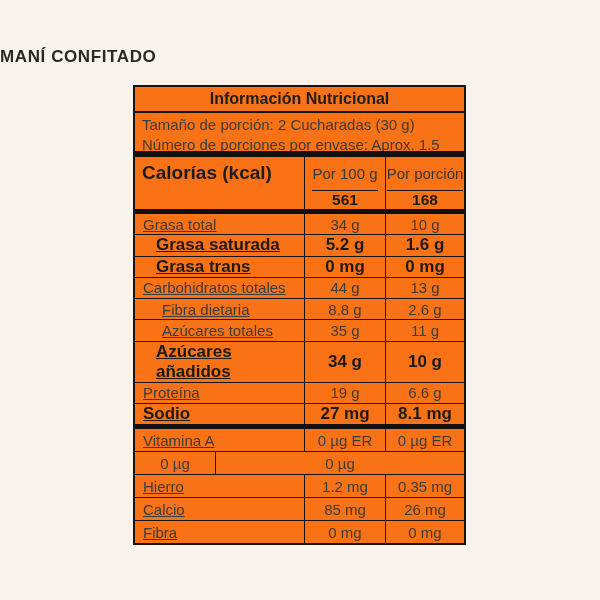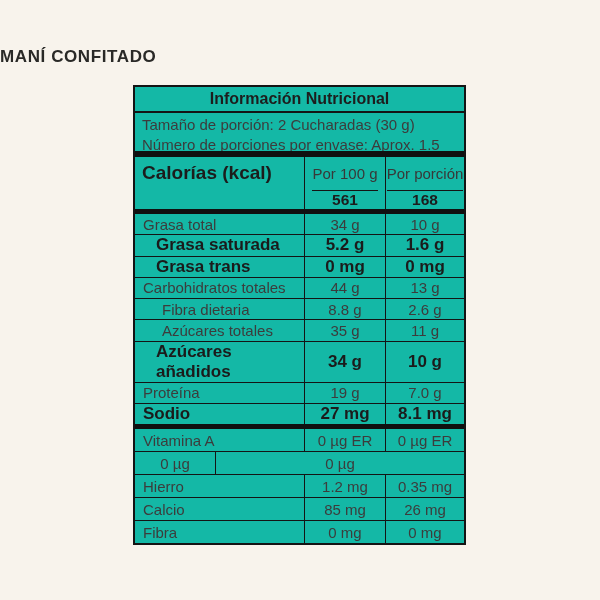--- a/index.html
+++ b/index.html
@@ -10,21 +10,21 @@
     color:#3c3c3c;
     -webkit-font-smoothing:antialiased;
   }
   .product-title{
     position:absolute;top:47px;left:0;width:600px;
     font-weight:bold;font-size:17px;
     letter-spacing:0.6px;color:#2a2927;
   }
   .nutrition-table{
     position:absolute;left:133px;top:85px;width:333px;height:460px;
-    box-sizing:border-box;border:2px solid #141414;background:#14b8a6;
+    box-sizing:border-box;border:2px solid #141414;background:#f97316;
     display:flex;flex-direction:column;
   }
   .sec-header{
     height:26px;box-sizing:border-box;border-bottom:2px solid #141414;
     display:flex;align-items:center;justify-content:center;
     font-weight:bold;font-size:16px;color:#1d1d1d;
   }
   .sec-serving{
     height:38px;box-sizing:border-box;padding:2px 6px 0 7px;
     font-size:15px;line-height:20px;color:#3c3c3c;
@@ -44,21 +44,21 @@
     display:flex;align-items:center;justify-content:center;text-align:center;
     font-size:15px;line-height:16px;color:#383838;
   }
   .cal-val{flex:1;display:flex;align-items:center;justify-content:center;font-weight:bold;font-size:15.5px;color:#1c1c1c;}
   .sec-rows{height:210px;display:flex;flex-direction:column;flex:none;}
   .sec-micro{flex:1;display:flex;flex-direction:column;}
   .row{flex:1;display:flex;border-bottom:1.5px solid #141414;box-sizing:border-box;}
   .sec-rows .row:last-child, .sec-micro .row:last-child{border-bottom:none;}
   .row .lbl{
     width:170px;box-sizing:border-box;border-right:1.5px solid #141414;
-    display:flex;align-items:center;padding-left:8px;font-size:15px;color:#3c3c3c;
+    display:flex;align-items:center;padding-left:8px;font-size:15px;color:#3c3c3c;text-decoration:underline;
   }
   .row .v1{
     width:81px;box-sizing:border-box;border-right:1.5px solid #141414;
     display:flex;align-items:center;justify-content:center;font-size:15px;color:#3c3c3c;
   }
   .row .v2{flex:1;display:flex;align-items:center;justify-content:center;font-size:15px;color:#3c3c3c;}
   .row.bold .lbl,.row.bold .v1,.row.bold .v2{font-weight:bold;font-size:17px;color:#1b1b1b;}
   .lbl.ind1{padding-left:21px;}
   .lbl.ind2{padding-left:27px;}
 </style>
@@ -124,21 +124,21 @@
       <div class="v2">11 g</div>
     </div>
     <div class="row bold">
       <div class="lbl ind1">Azúcares añadidos</div>
       <div class="v1">34 g</div>
       <div class="v2">10 g</div>
     </div>
     <div class="row">
       <div class="lbl">Proteína</div>
       <div class="v1">19 g</div>
-      <div class="v2">7.0 g</div>
+      <div class="v2">6.6 g</div>
     </div>
     <div class="row bold">
       <div class="lbl">Sodio</div>
       <div class="v1">27 mg</div>
       <div class="v2">8.1 mg</div>
     </div>
   </div>
 
   <div class="bar b5"></div>
 

